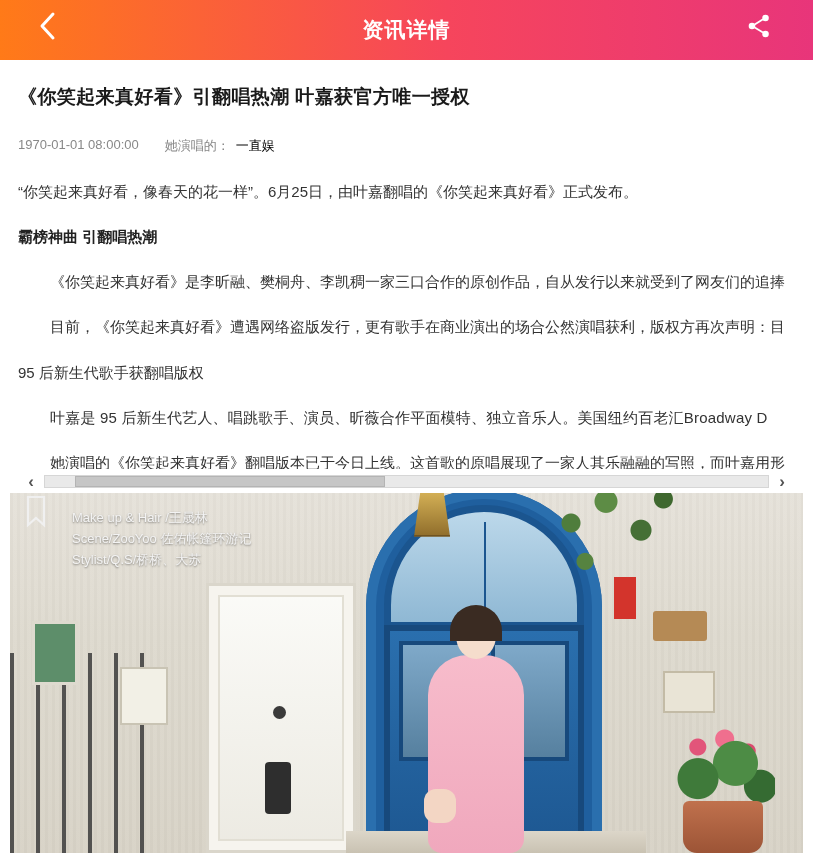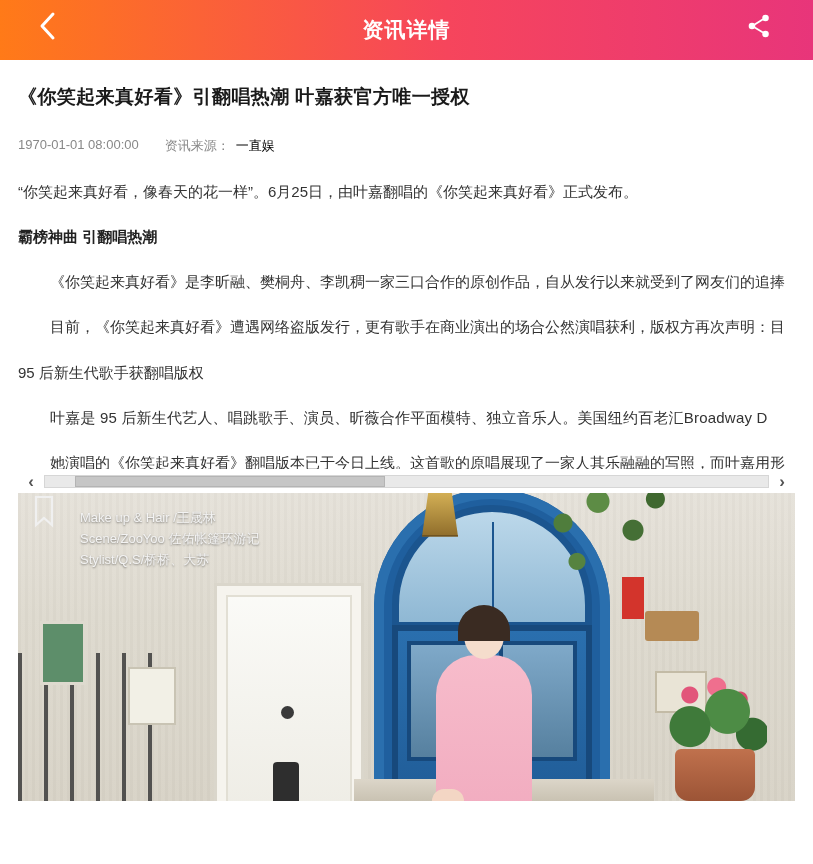--- a/index.html
+++ b/index.html
@@ -139,22 +139,22 @@
     width: 310px;
     background: #c6c6c6;
     border: 1px solid #b4b4b4;
     box-sizing: border-box;
     cursor: pointer;
   }
 
   
   .photo {
     position: relative;
-    margin: 0 18px;
-    height: 308px;
+    margin: 0 10px;
+    height: 360px;
     overflow: hidden;
     background: #404040;
   }
   .photo-caption {
     position: absolute;
     left: 62px;
     top: 14px;
     z-index: 6;
     color: #f3f3f3;
     font-size: 13px;
@@ -365,21 +365,21 @@
     </svg>
   </div>
 </div>
 
 <div class="article">
   <h1 class="article-title">《你笑起来真好看》引翻唱热潮 叶嘉获官方唯一授权</h1>
 
   <div class="meta-row">
     <span>1970-01-01 08:00:00</span>
     <span class="meta-source">
-      <span class="meta-source-label">资讯来源：</span>
+      <span class="meta-source-label">她演唱的：</span>
       <span class="meta-source-value">一直娱</span>
     </span>
   </div>
 
   <div class="body-wrap">
     <div class="body-inner">
       <p class="para">“你笑起来真好看，像春天的花一样”。6月25日，由叶嘉翻唱的《你笑起来真好看》正式发布。</p>
       <p class="para bold">霸榜神曲  引翻唱热潮</p>
       <p class="para indent">《你笑起来真好看》是李昕融、樊桐舟、李凯稠一家三口合作的原创作品，自从发行以来就受到了网友们的追捧</p>
       <p class="para indent">目前，《你笑起来真好看》遭遇网络盗版发行，更有歌手在商业演出的场合公然演唱获利，版权方再次声明：目</p>

